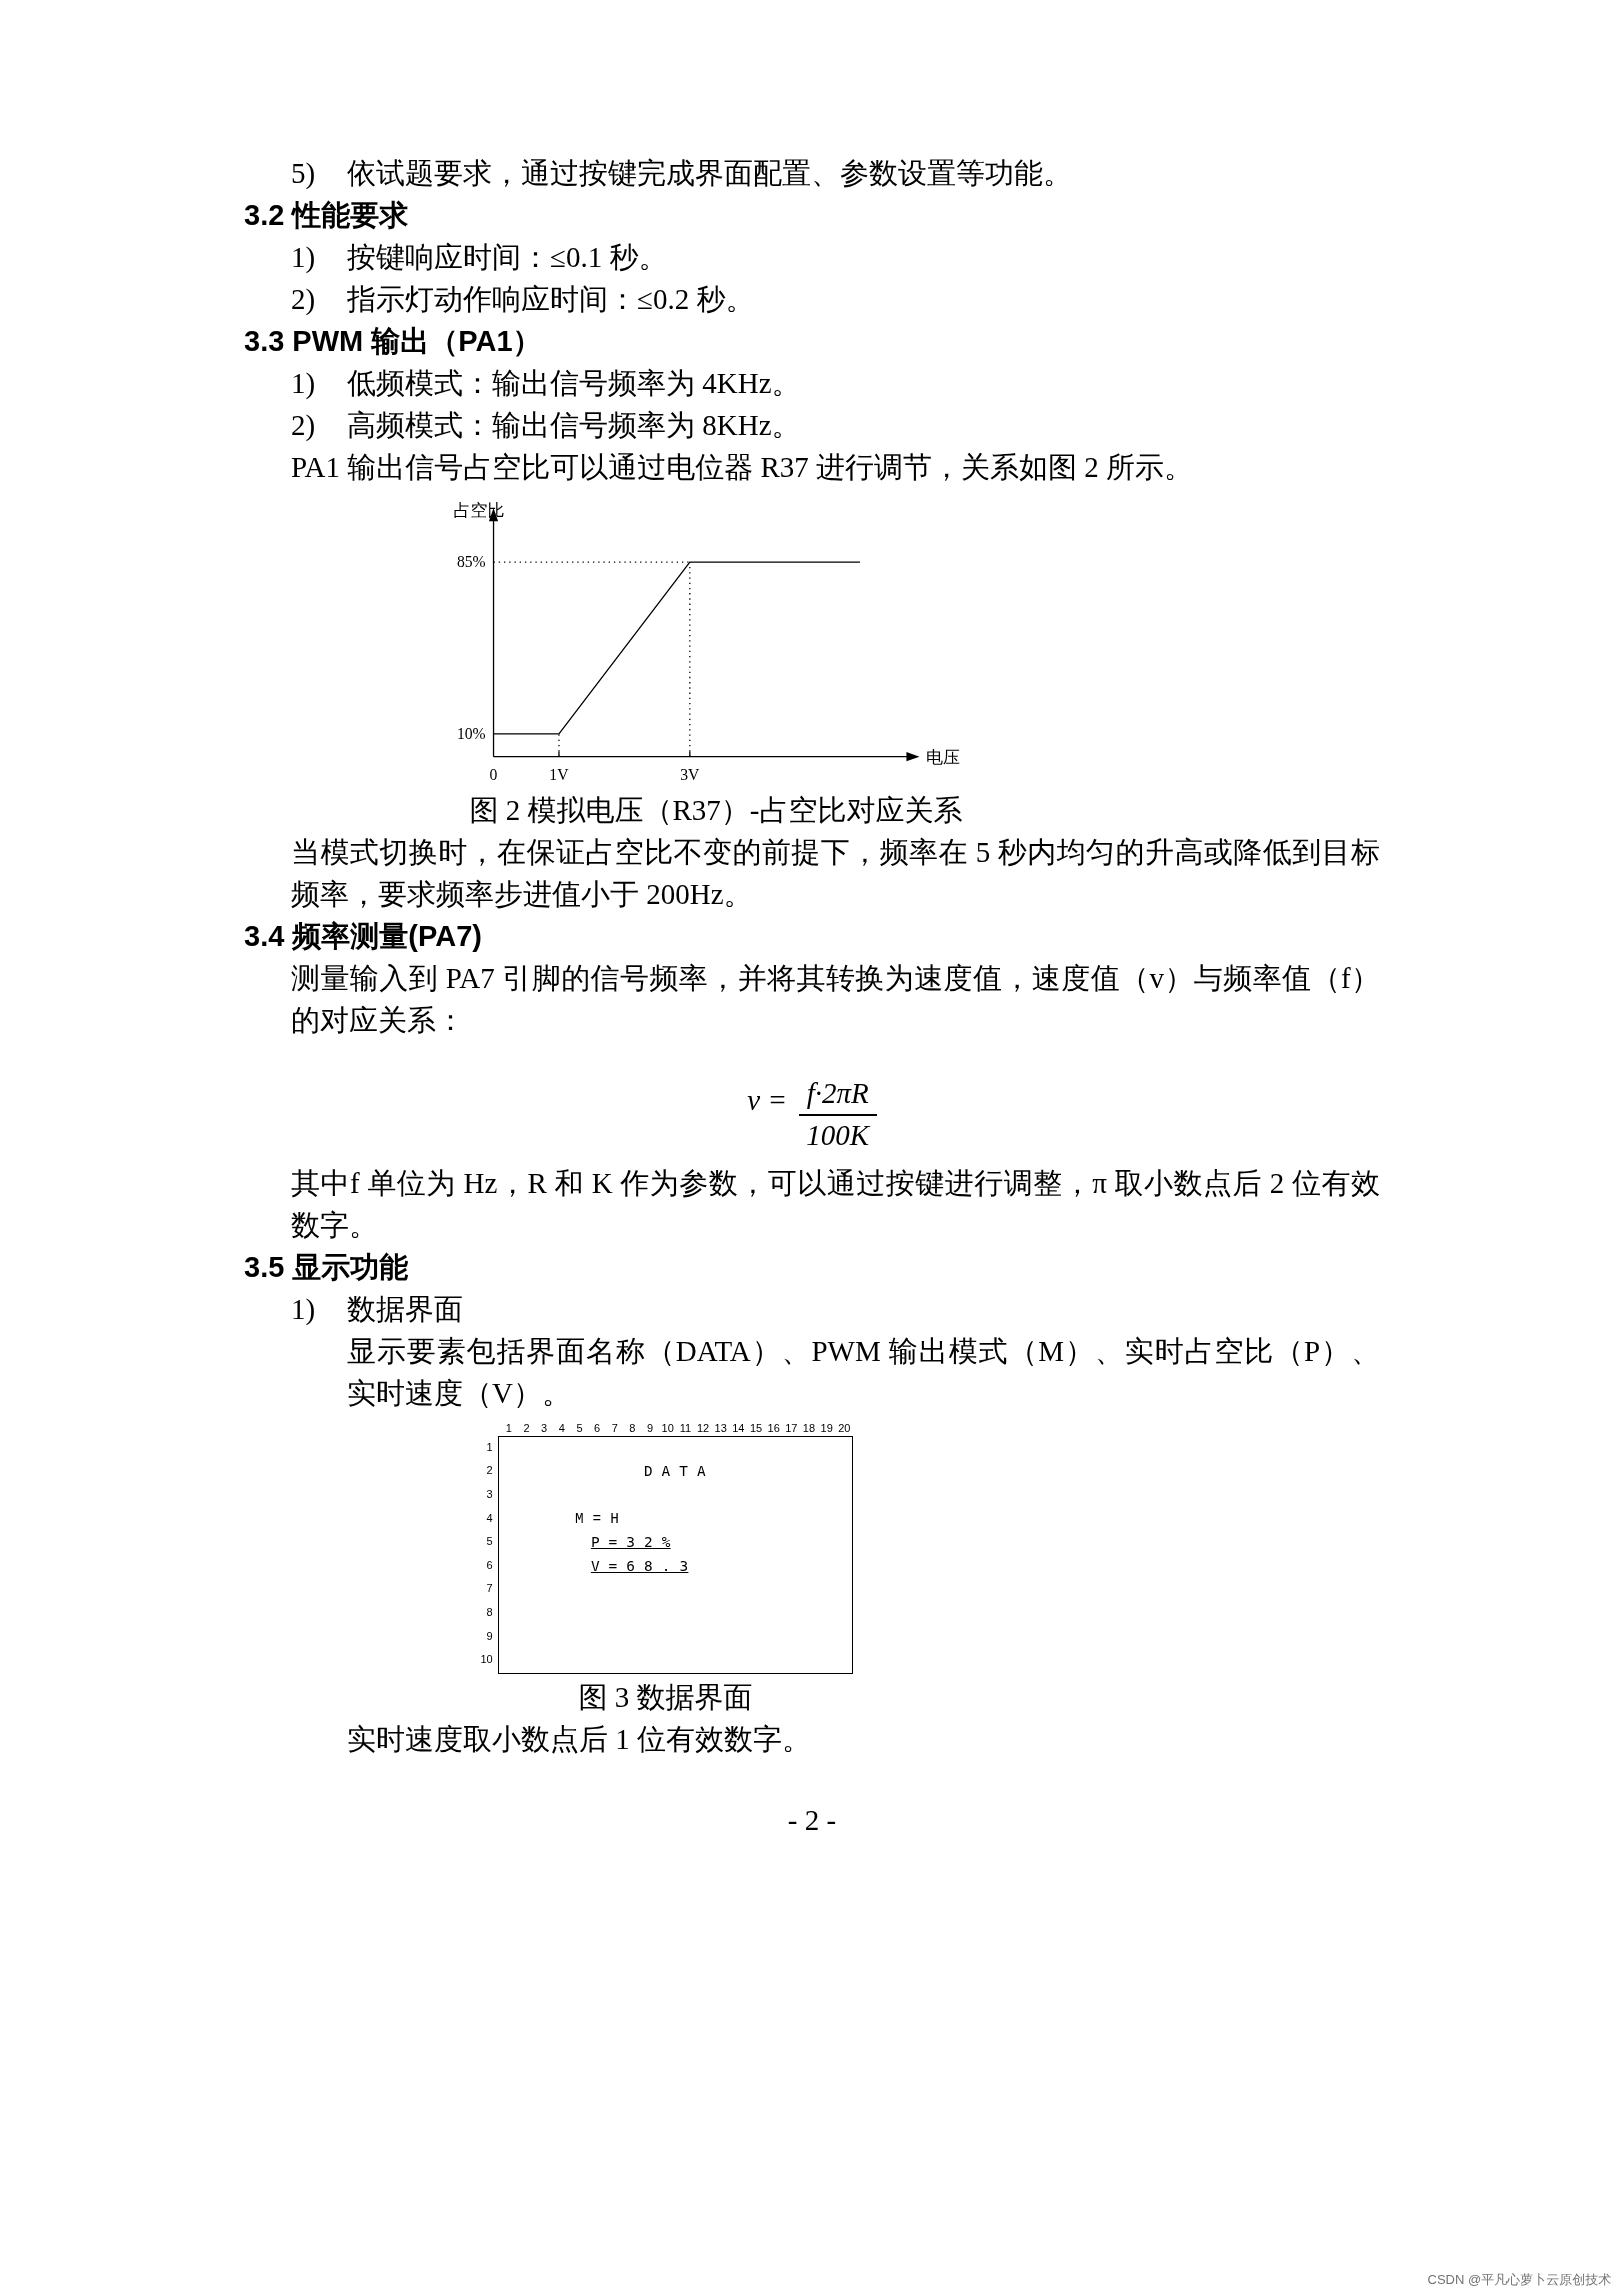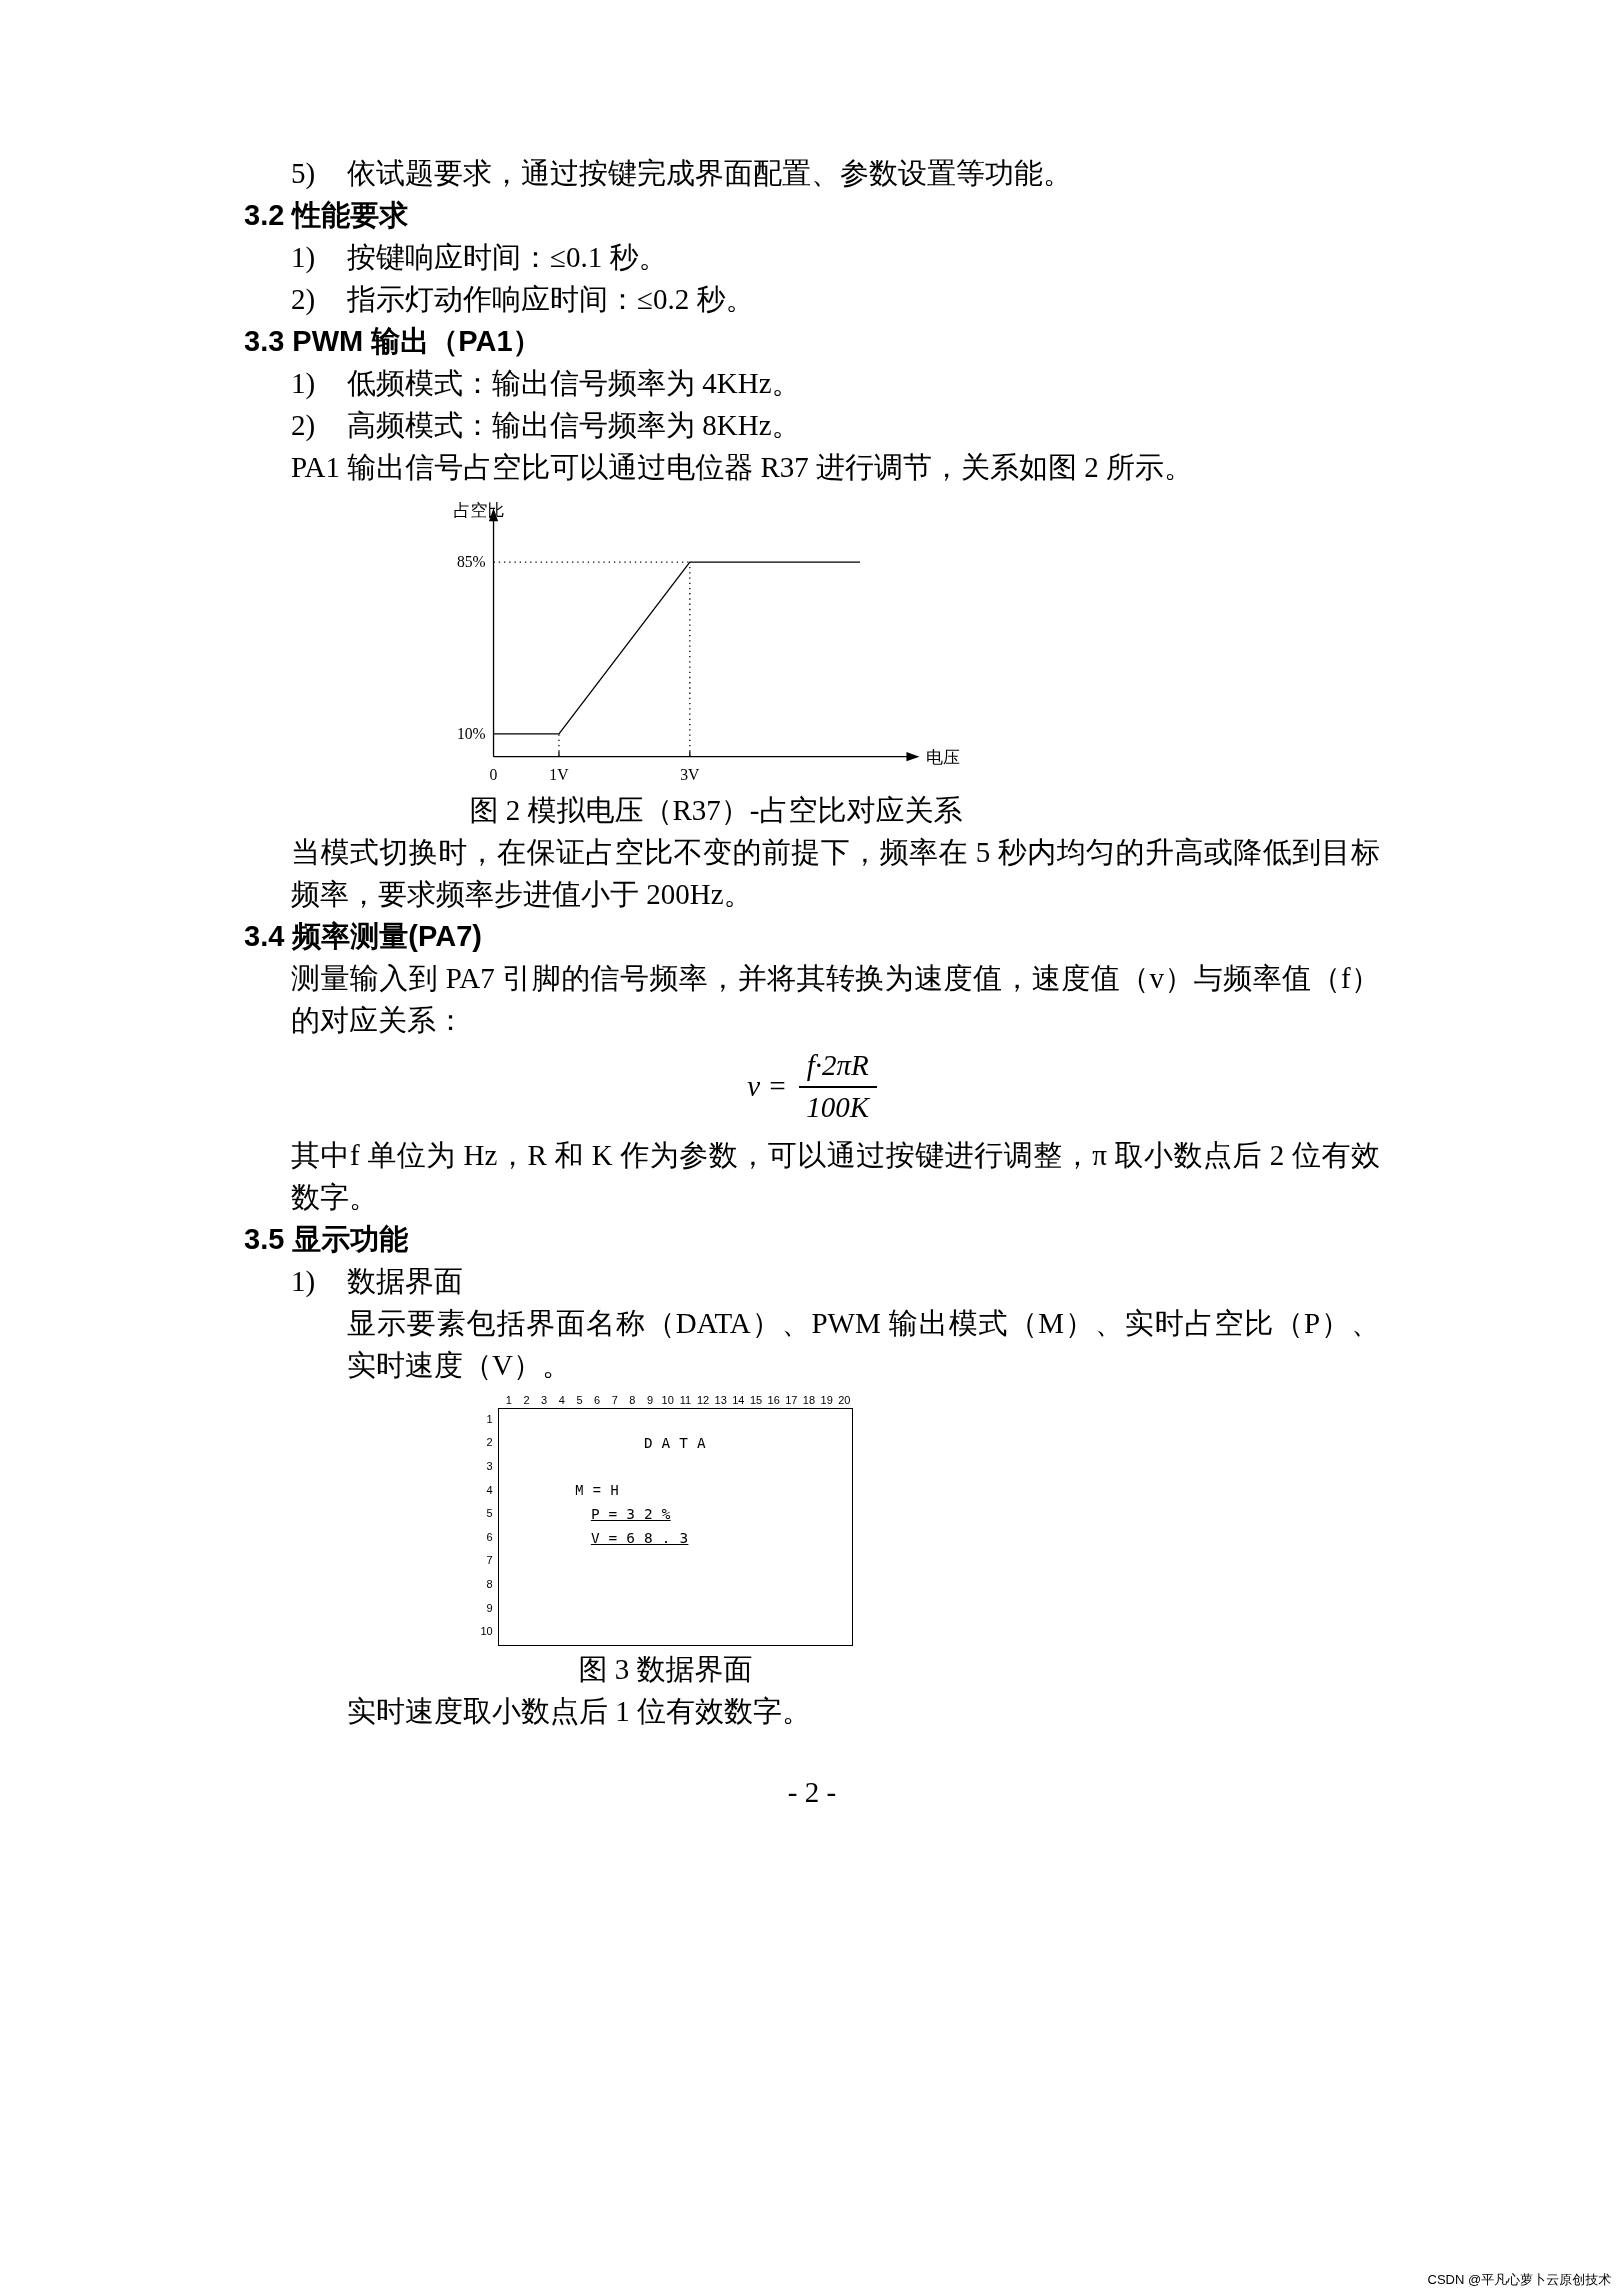--- a/index.html
+++ b/index.html
@@ -25,42 +25,42 @@
 
   .fig2 { margin-left:207px; width:530px; margin-top:11.8px; }
   .fig2 svg { display:block; }
   .figcap { text-align:center; line-height:42px; margin-top:2.6px; }
 
   .formula {
     display:flex; justify-content:center; align-items:center;
     margin:6.5px 0 9.2px; font-style:italic;
   }
   .formula .flhs { margin-right:11.8px; }
-  .formula .frac { display:inline-flex; flex-direction:column; text-align:center; }
+  .formula .frac { display:inline-flex; flex-direction:column; text-align:center;margin-top:28px; }
   .formula .fnum { border-bottom:2px solid #000; padding:0 7.9px 3.9px; line-height:34px; }
   .formula .fden { padding-top:2.6px; line-height:34px; }
 
   .fig3 { margin-left:234px; width:375px; margin-top:7.9px; }
   .f3cols { display:flex; margin-left:22px; font-family:"Liberation Sans","DejaVu Sans",sans-serif; font-size:11px; }
   .f3cols span { width:17.7px; text-align:center; line-height:14.4px; }
   .f3body { display:flex; }
   .f3rows { width:17px; margin-right:5.2px; font-family:"Liberation Sans","DejaVu Sans",sans-serif; font-size:11px; }
   .f3rows span { display:block; height:23.6px; line-height:23.6px; text-align:right; }
   .f3screen {
     position:relative; width:353px; height:236px; border:1.3px solid #000;
     font-family:"DejaVu Sans Mono","Liberation Mono",monospace;
     font-size:14.4px; letter-spacing:0.2px;padding-left:48px;
   }
   .f3line { position:absolute; line-height:23.6px; white-space:pre; }
 
   .pageno { text-align:center; margin-top:39px; line-height:42px; }
   .watermark {
     position:absolute; right:11.8px; bottom:6.5px;
     font-family:"Liberation Sans","DejaVu Sans",sans-serif;
-    font-size:13px; color:#000000;
+    font-size:13px; color:#737373;
   }
 </style>
 </head>
 <body>
 
 <div class="content">
 
   <div class="li">
     <span class="num">5)</span>
     <span class="txt">依试题要求，通过按键完成界面配置、参数设置等功能。</span>

